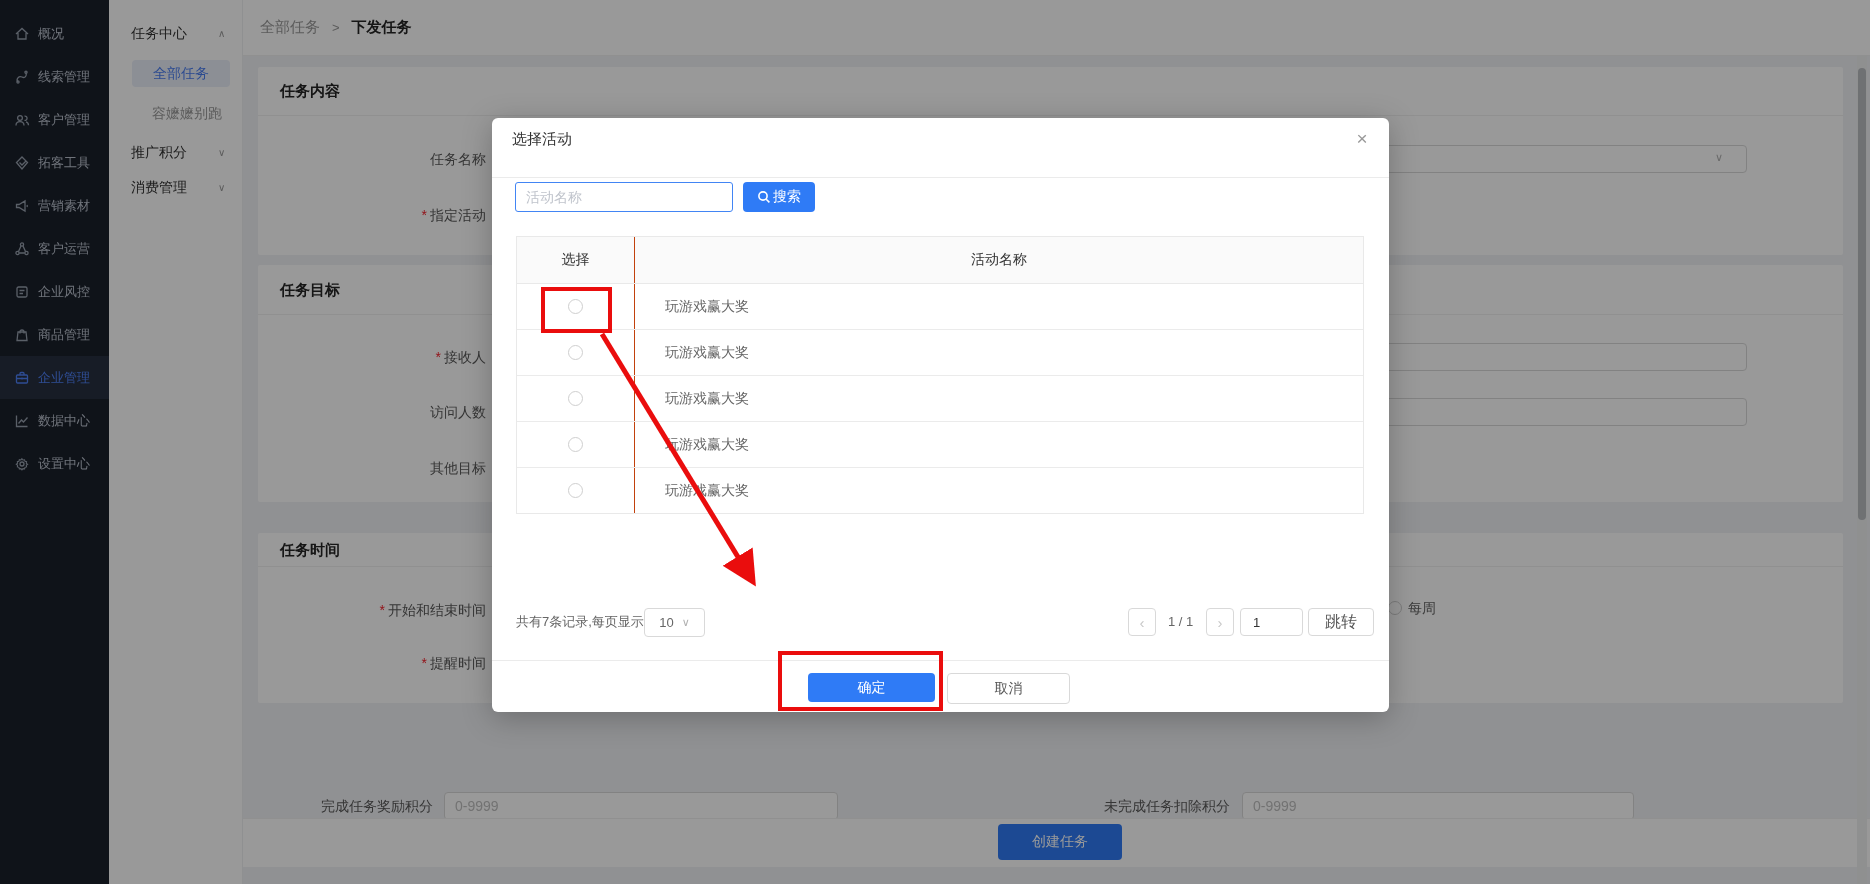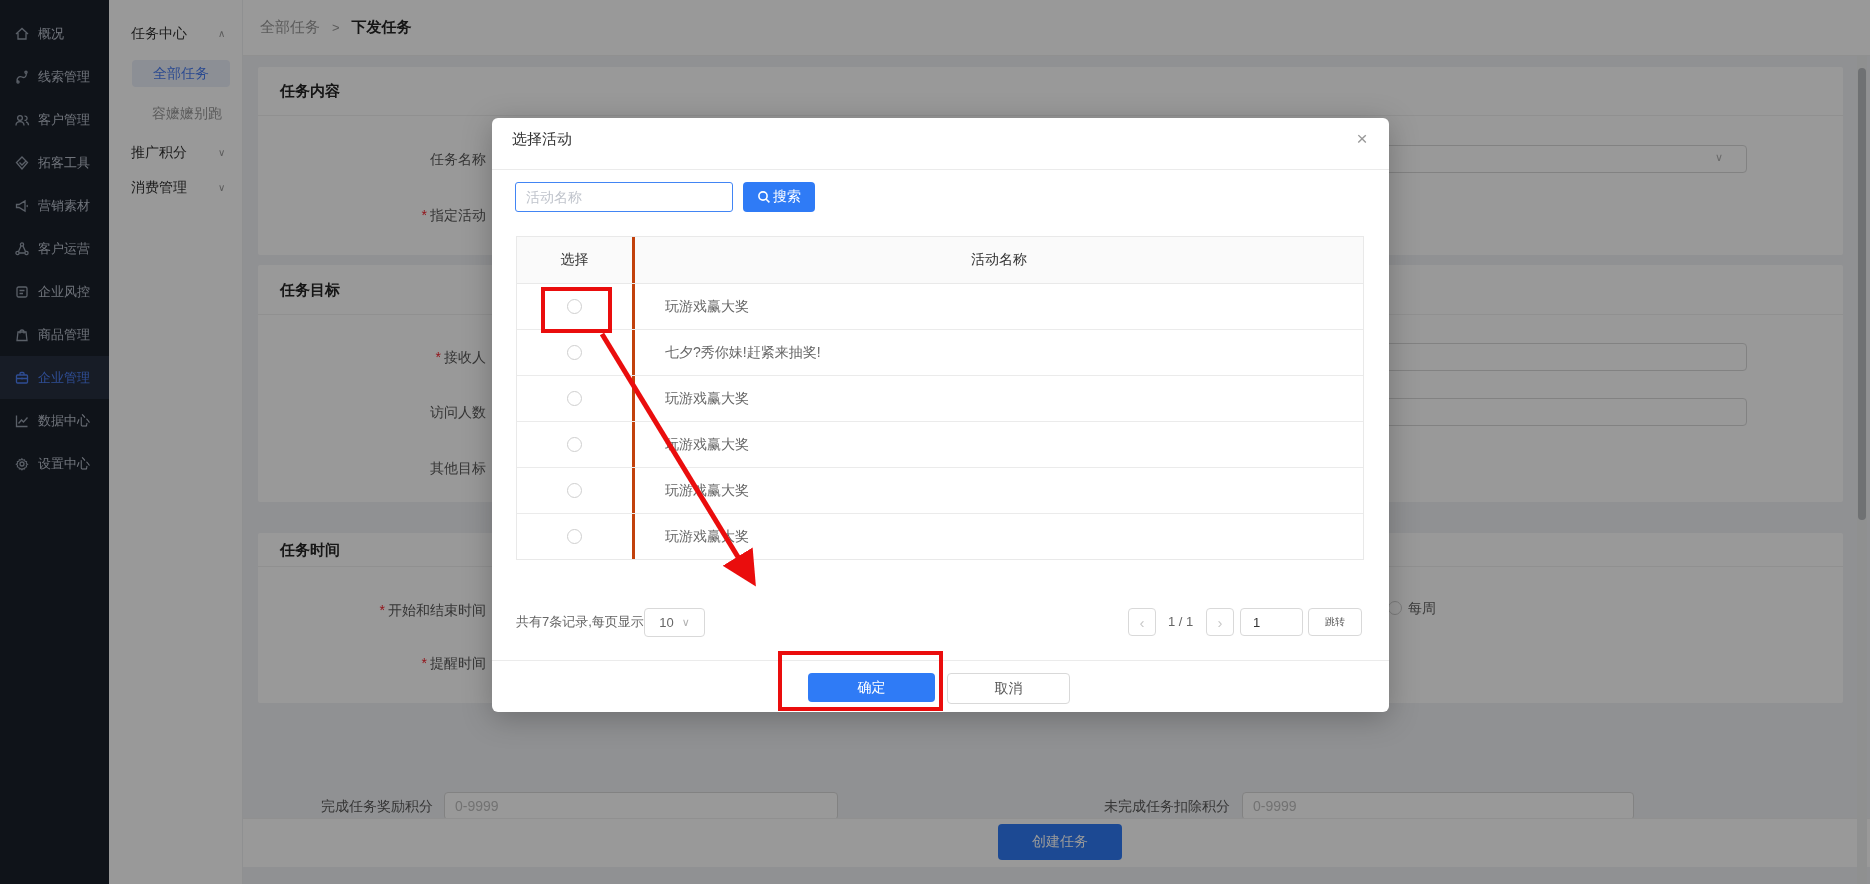--- a/index.html
+++ b/index.html
@@ -34,31 +34,31 @@
   .radio{position:absolute;width:14px;height:14px;border:1px solid #cfcfcf;border-radius:50%;background:#fff;box-sizing:border-box;}
   
   #footbar{position:absolute;left:242px;top:818px;width:1628px;height:48px;background:#fff;border-top:1px solid #f0f0f0;z-index:4;}
   .btn-primary{background:#2f7bf6;color:#fff;border:none;border-radius:4px;font-size:14px;display:flex;align-items:center;justify-content:center;cursor:pointer;font-family:inherit;}
   
   #scroll-track{position:absolute;left:1857px;top:55px;width:10px;height:829px;background:#eef0f1;z-index:6;}
   #scroll-thumb{position:absolute;left:1858px;top:68px;width:8px;height:452px;background:#b9bcc0;border-radius:4px;z-index:7;}
   
   #mask{position:absolute;inset:0;background:rgba(0,0,0,0.40);z-index:50;}
   #modal{position:absolute;left:492px;top:118px;width:897px;height:594px;background:#fff;border-radius:6px;box-shadow:0 6px 30px rgba(0,0,0,.25);z-index:100;}
-  #modal-hd{position:absolute;left:0;top:0;width:100%;height:52px;border-bottom:1px solid #ebebeb;box-sizing:border-box;}
+  #modal-hd{position:absolute;left:0;top:0;width:100%;height:60px;border-bottom:1px solid #ebebeb;box-sizing:border-box;}
   #modal-title{position:absolute;left:20px;top:0;line-height:42px;font-size:15px;color:#333;}
   #modal-close{position:absolute;left:858px;top:9px;width:24px;height:24px;color:#999;font-size:19px;line-height:24px;text-align:center;cursor:pointer;}
   #m-search{position:absolute;left:23px;top:64px;width:218px;height:30px;border:1px solid #4285f4;border-radius:3px;box-sizing:border-box;font-size:14px;color:#333;padding:0 10px;font-family:inherit;}
   #m-search::placeholder{color:#c0c4cc;}
   #m-search-btn{position:absolute;left:251px;top:64px;width:72px;height:30px;gap:2px;}
   .tbl{position:absolute;left:24px;top:118px;width:848px;border:1px solid #e9e9e9;box-sizing:border-box;}
   .thead{height:46px;display:flex;background:#fafafa;border-bottom:1px solid #e9e9e9;font-size:14px;color:#333;font-weight:500;}
   .trow{height:45px;display:flex;border-bottom:1px solid #ebebeb;font-size:14px;color:#666;}
   .trow:last-child{border-bottom:none;}
-  .c1{width:118px;flex:0 0 118px;border-right:3px solid #c2410c;display:flex;align-items:center;justify-content:center;box-sizing:border-box;}
+  .c1{width:118px;flex:0 0 118px;border-right:1px solid #c2410c;display:flex;align-items:center;justify-content:center;box-sizing:border-box;}
   .c2{flex:1;display:flex;align-items:center;padding-left:30px;}
   .thead .c2{justify-content:center;padding-left:0;}
   .rradio{width:15px;height:15px;border:1px solid #cfcfcf;border-radius:50%;background:#fff;box-sizing:border-box;cursor:pointer;}
   .pgtext{position:absolute;top:490px;height:28px;line-height:28px;font-size:13px;color:#666;}
   .pgbox{position:absolute;top:490px;height:28px;border:1px solid #d9d9d9;border-radius:4px;box-sizing:border-box;background:#fff;font-size:13px;color:#666;display:flex;align-items:center;justify-content:center;cursor:pointer;}
   .pgarrow{color:#c8c8c8;font-size:15px;}
   #m-jump{position:absolute;left:748px;top:490px;width:63px;height:28px;border:1px solid #d9d9d9;border-radius:4px;box-sizing:border-box;font-size:13px;color:#333;padding:0 0 0 12px;font-family:inherit;}
   #m-footline{position:absolute;left:0;top:542px;width:100%;border-top:1px solid #ebebeb;}
   #m-ok{position:absolute;left:316px;top:555px;width:127px;height:29px;}
   #m-cancel{position:absolute;left:455px;top:555px;width:121px;height:29px;background:#fff;border:1px solid #d9d9d9;border-radius:4px;color:#555;font-size:14px;display:flex;align-items:center;justify-content:center;cursor:pointer;}
@@ -261,26 +261,20 @@
       <div class="trow">
         <div class="c1">
             <span class="rradio"></span>
           </div>
         <div class="c2">玩游戏赢大奖</div>
       </div>
       <div class="trow">
         <div class="c1">
             <span class="rradio"></span>
           </div>
-        <div class="c2">七夕?秀你妹!赶紧来抽奖!</div>
-      </div>
-      <div class="trow">
-        <div class="c1">
-            <span class="rradio"></span>
-          </div>
         <div class="c2">玩游戏赢大奖</div>
       </div>
       <div class="trow">
         <div class="c1">
             <span class="rradio"></span>
           </div>
         <div class="c2">玩游戏赢大奖</div>
       </div>
       <div class="trow">
         <div class="c1">
@@ -302,21 +296,21 @@
       <span class="fchev" style="position:static">∨</span>
     </div>
     <div class="pgbox" style="left:636px;width:28px">
       <span class="pgarrow">‹</span>
     </div>
     <span class="pgtext" style="left:676px;width:44px;text-align:left">1 / 1</span>
     <div class="pgbox" style="left:714px;width:28px">
       <span class="pgarrow">›</span>
     </div>
     <input id="m-jump" value="1" style="">
-    <div class="pgbox" style="left:816px;width:54px;color:#555;font-size:10px">
+    <div class="pgbox" style="left:816px;width:66px;color:#555;font-size:16px">
       <span>跳转</span>
     </div>
 
     <div id="m-footline"></div>
     <button id="m-ok" class="btn-primary">
       <span>确定</span>
     </button>
     <div id="m-cancel">
       <span>取消</span>
     </div>

